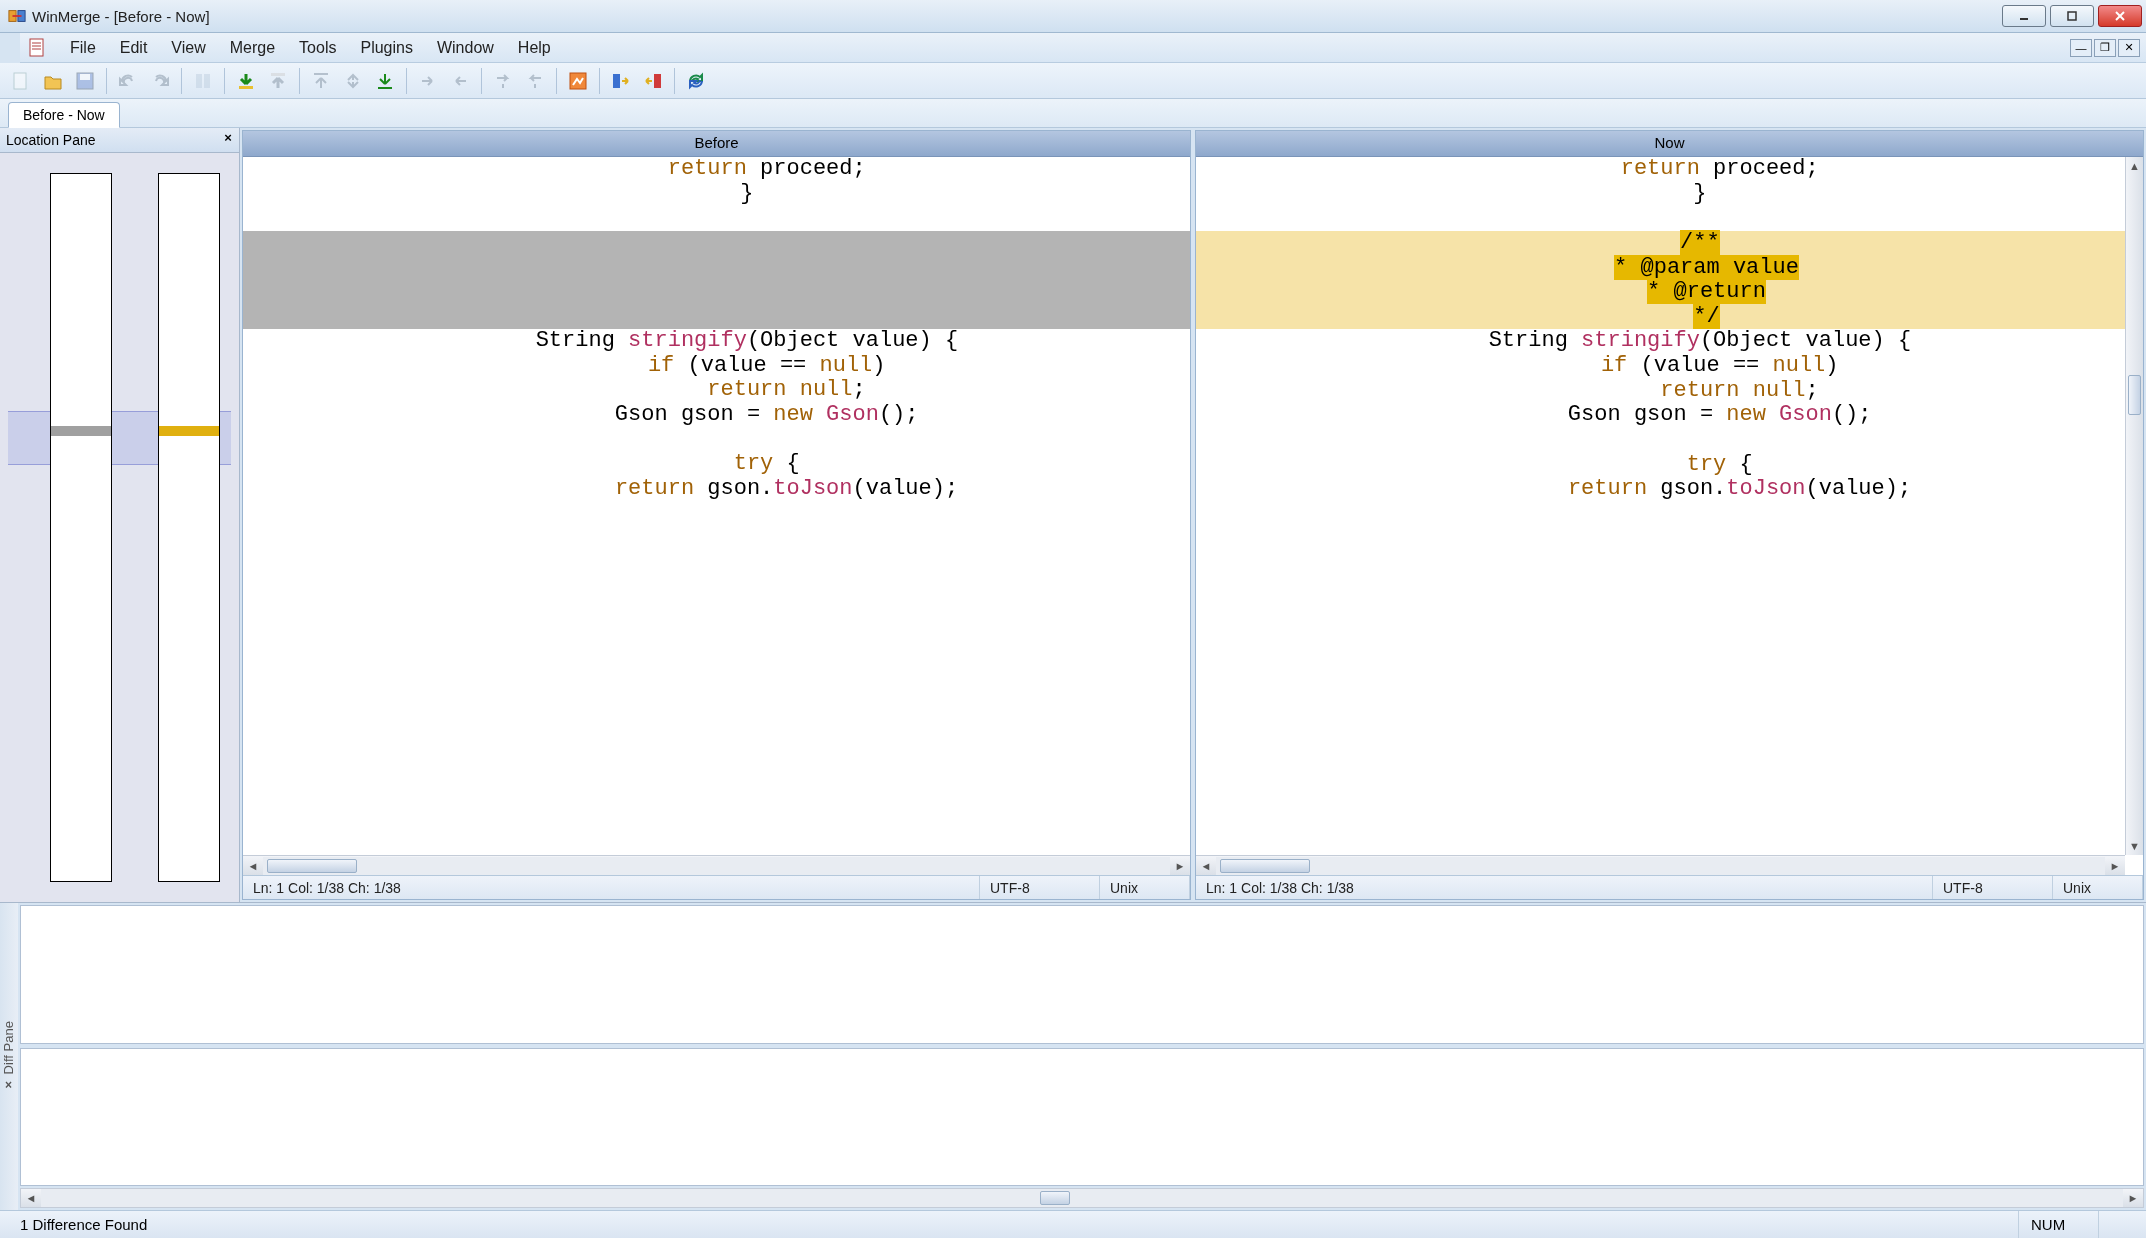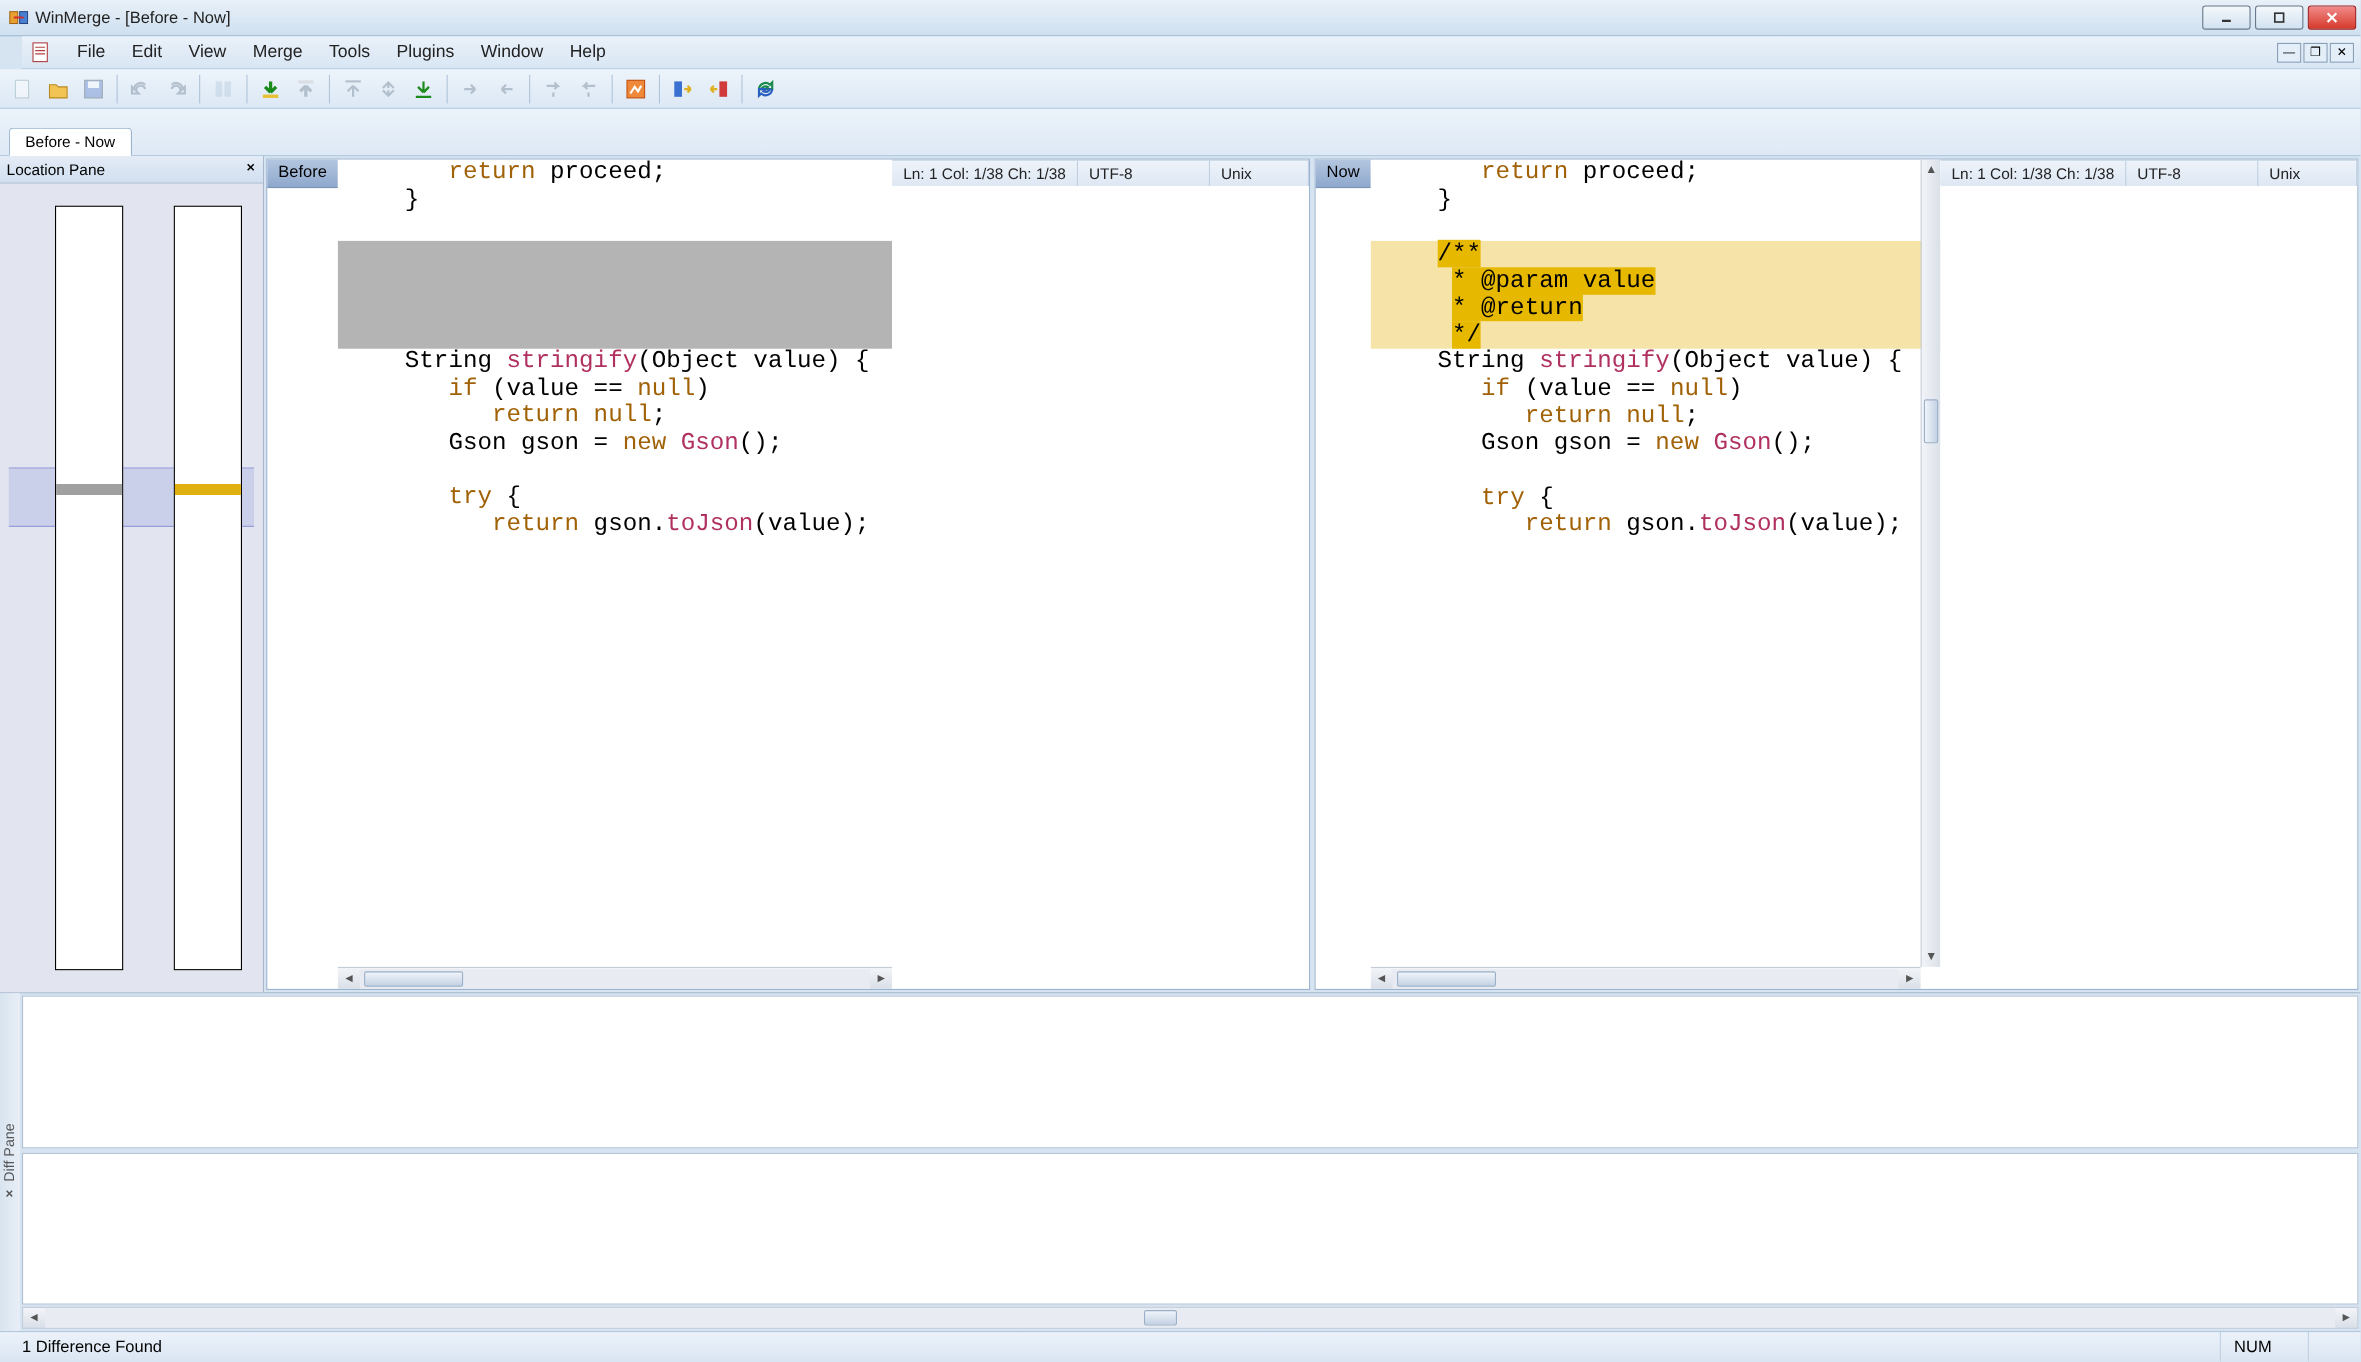--- a/index.html
+++ b/index.html
@@ -75,21 +75,21 @@
   width:30px; height:30px;
   display:flex; align-items:center; justify-content:center;
   border:1px solid transparent; border-radius:3px;
 }
 .tb-sep{ width:1px; height:26px; background:#b0c4da; margin:0 4px; }
 .tb-icon { width:20px; height:20px; }
 .disabled-icon { opacity:0.45; }
 
 
 .tab-strip {
-  height:43px;
+  height:29px;
   background: linear-gradient(#ecf3fa,#dde9f5);
   border-bottom:1px solid #b4c8dc;
   display:flex; align-items:flex-end;
   padding-left:8px;
 }
 .doc-tab {
   background:#fff;
   border:1px solid #9ab4d0;
   border-bottom:1px solid #fff;
   border-top-left-radius:4px; border-top-right-radius:4px;
@@ -156,25 +156,26 @@
 
 .compare-area{
   flex:1;
   display:flex; flex-direction:column;
   min-width:0;
 }
 .panes-row{
   flex:1; display:flex; min-height:0;
 }
 .pane{
-  flex:1; display:flex; flex-direction:row;
+  flex:1; display:flex; flex-direction:column;
   border:1px solid #9ab4d0;
   margin:2px;
   min-width:0;
   background:#fff;
+  text-align:center;
 }
 .pane-header{
   height:26px;
   background: linear-gradient(#b4c6e0, #8ea8cc);
   color:#000;
   font-size:15px;
   padding:3px 10px;
   border-bottom:1px solid #7a94b8;
 }
 .pane-body{

